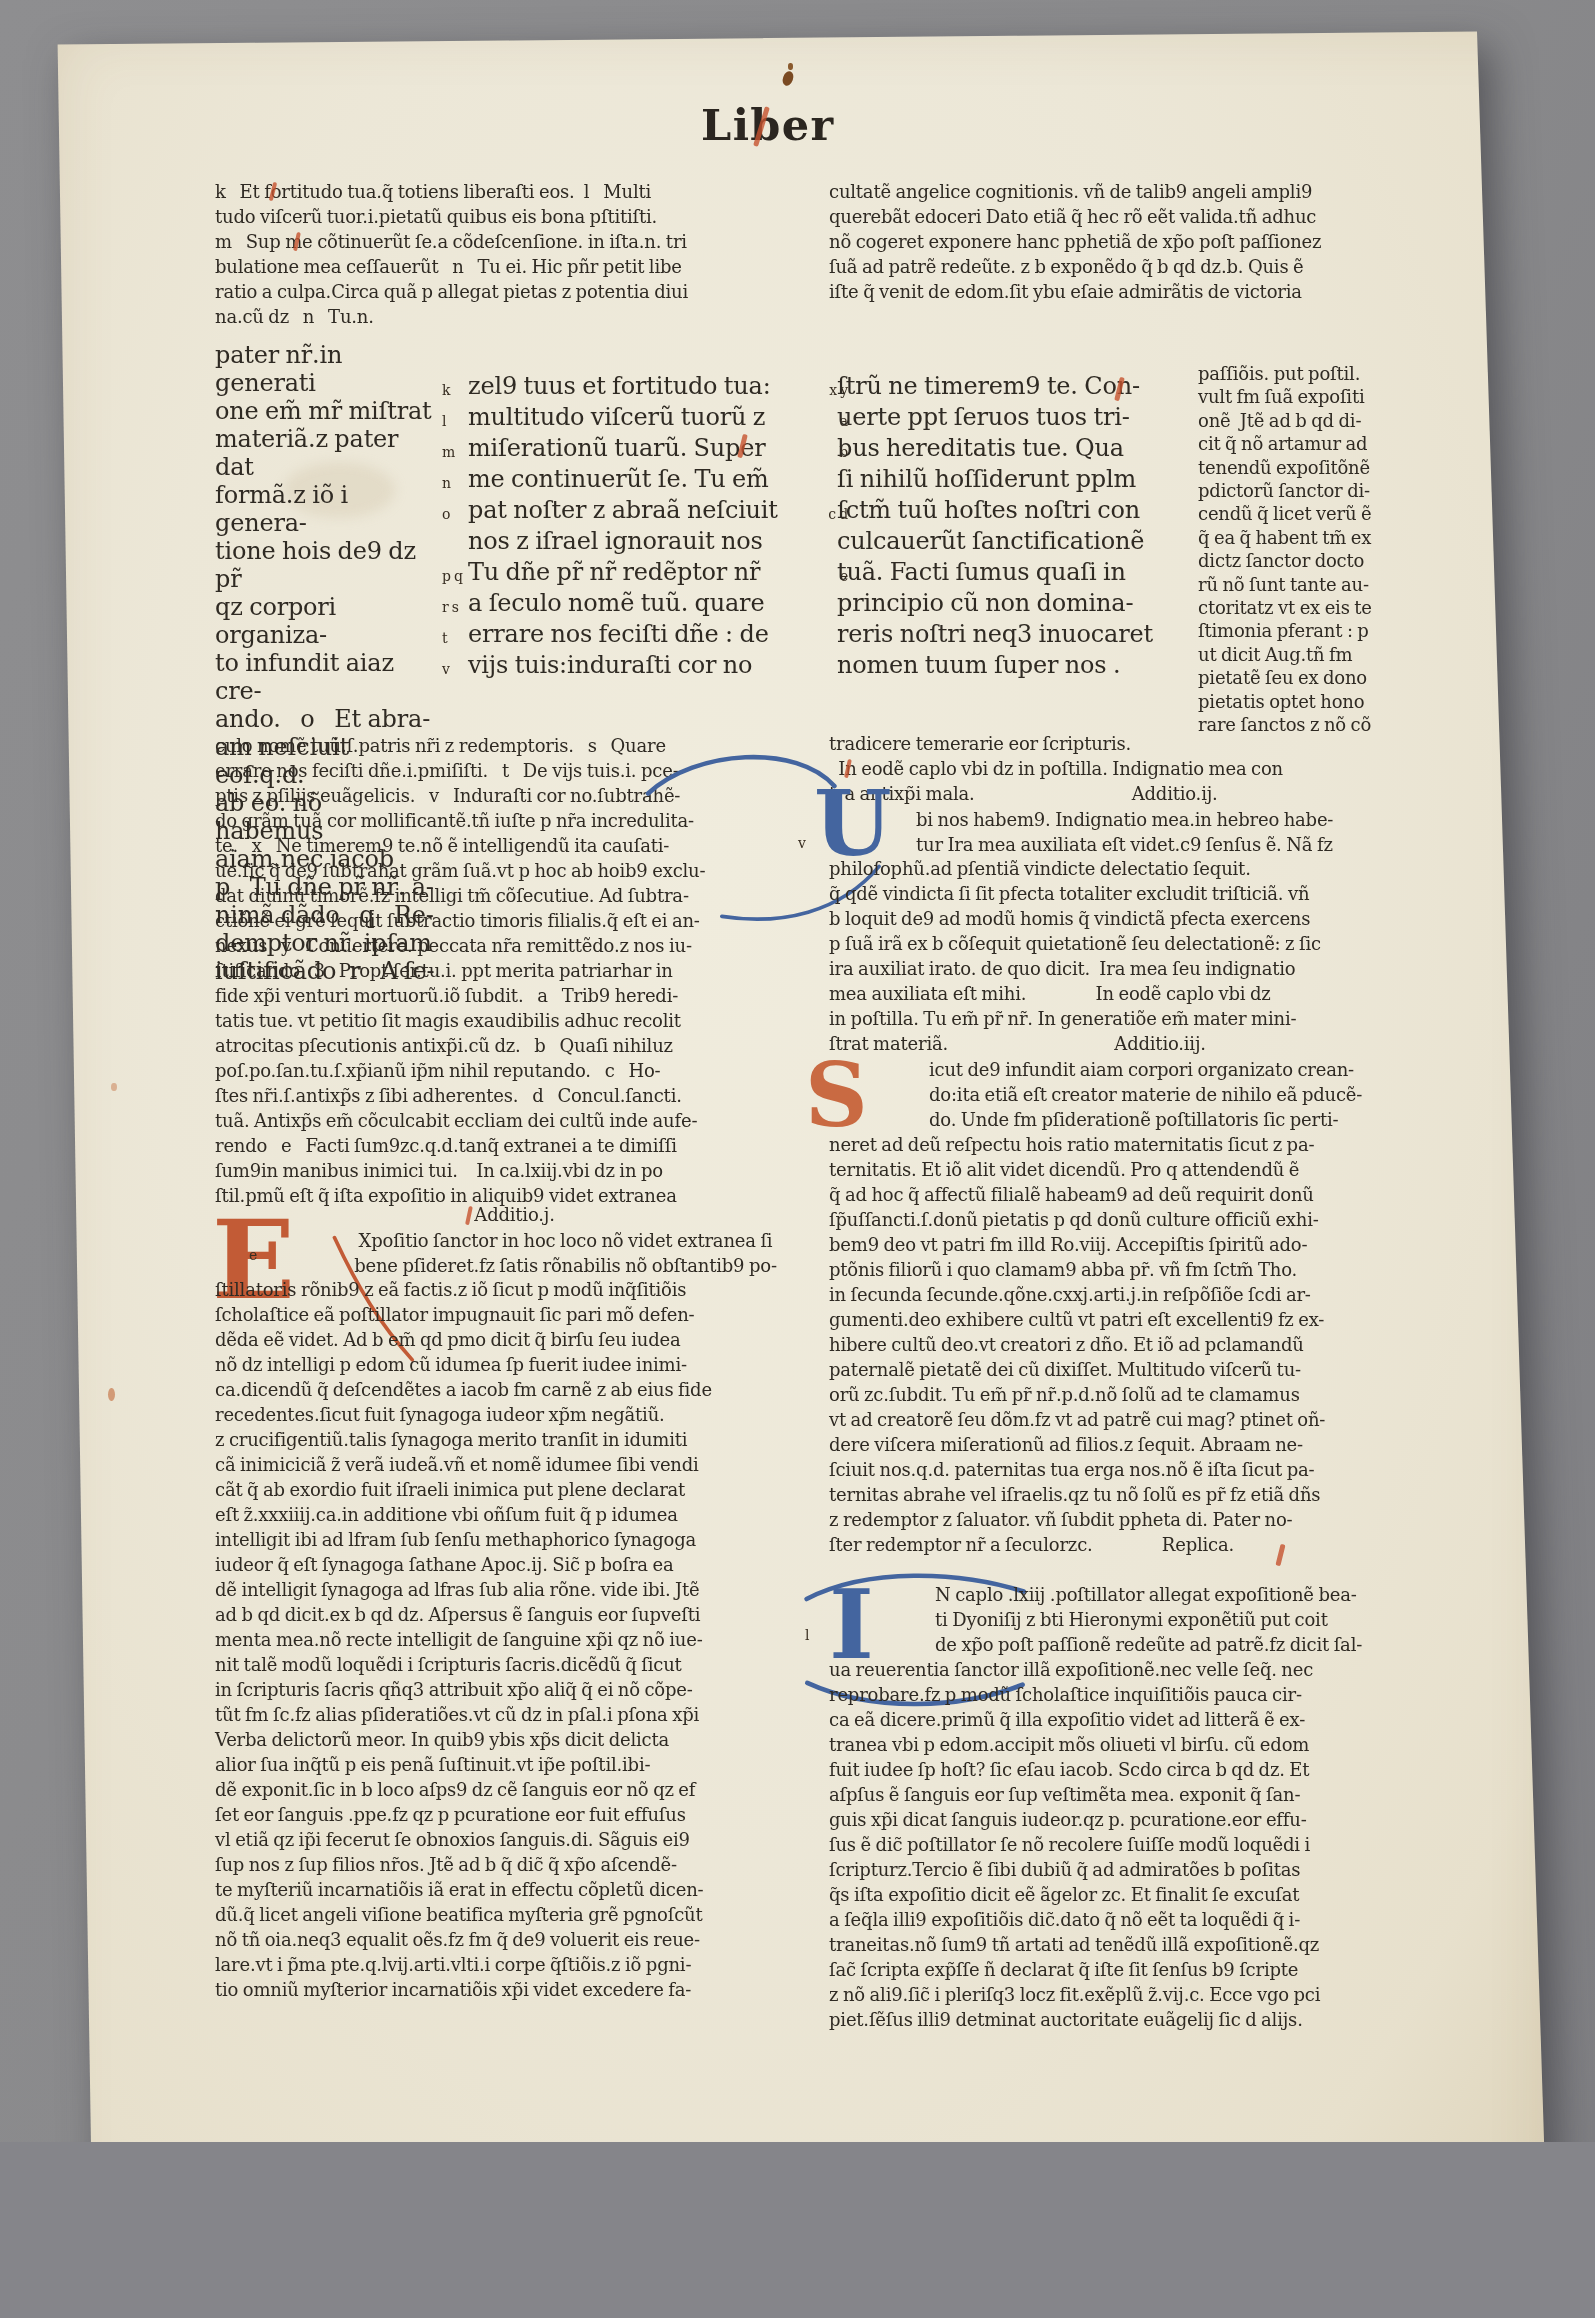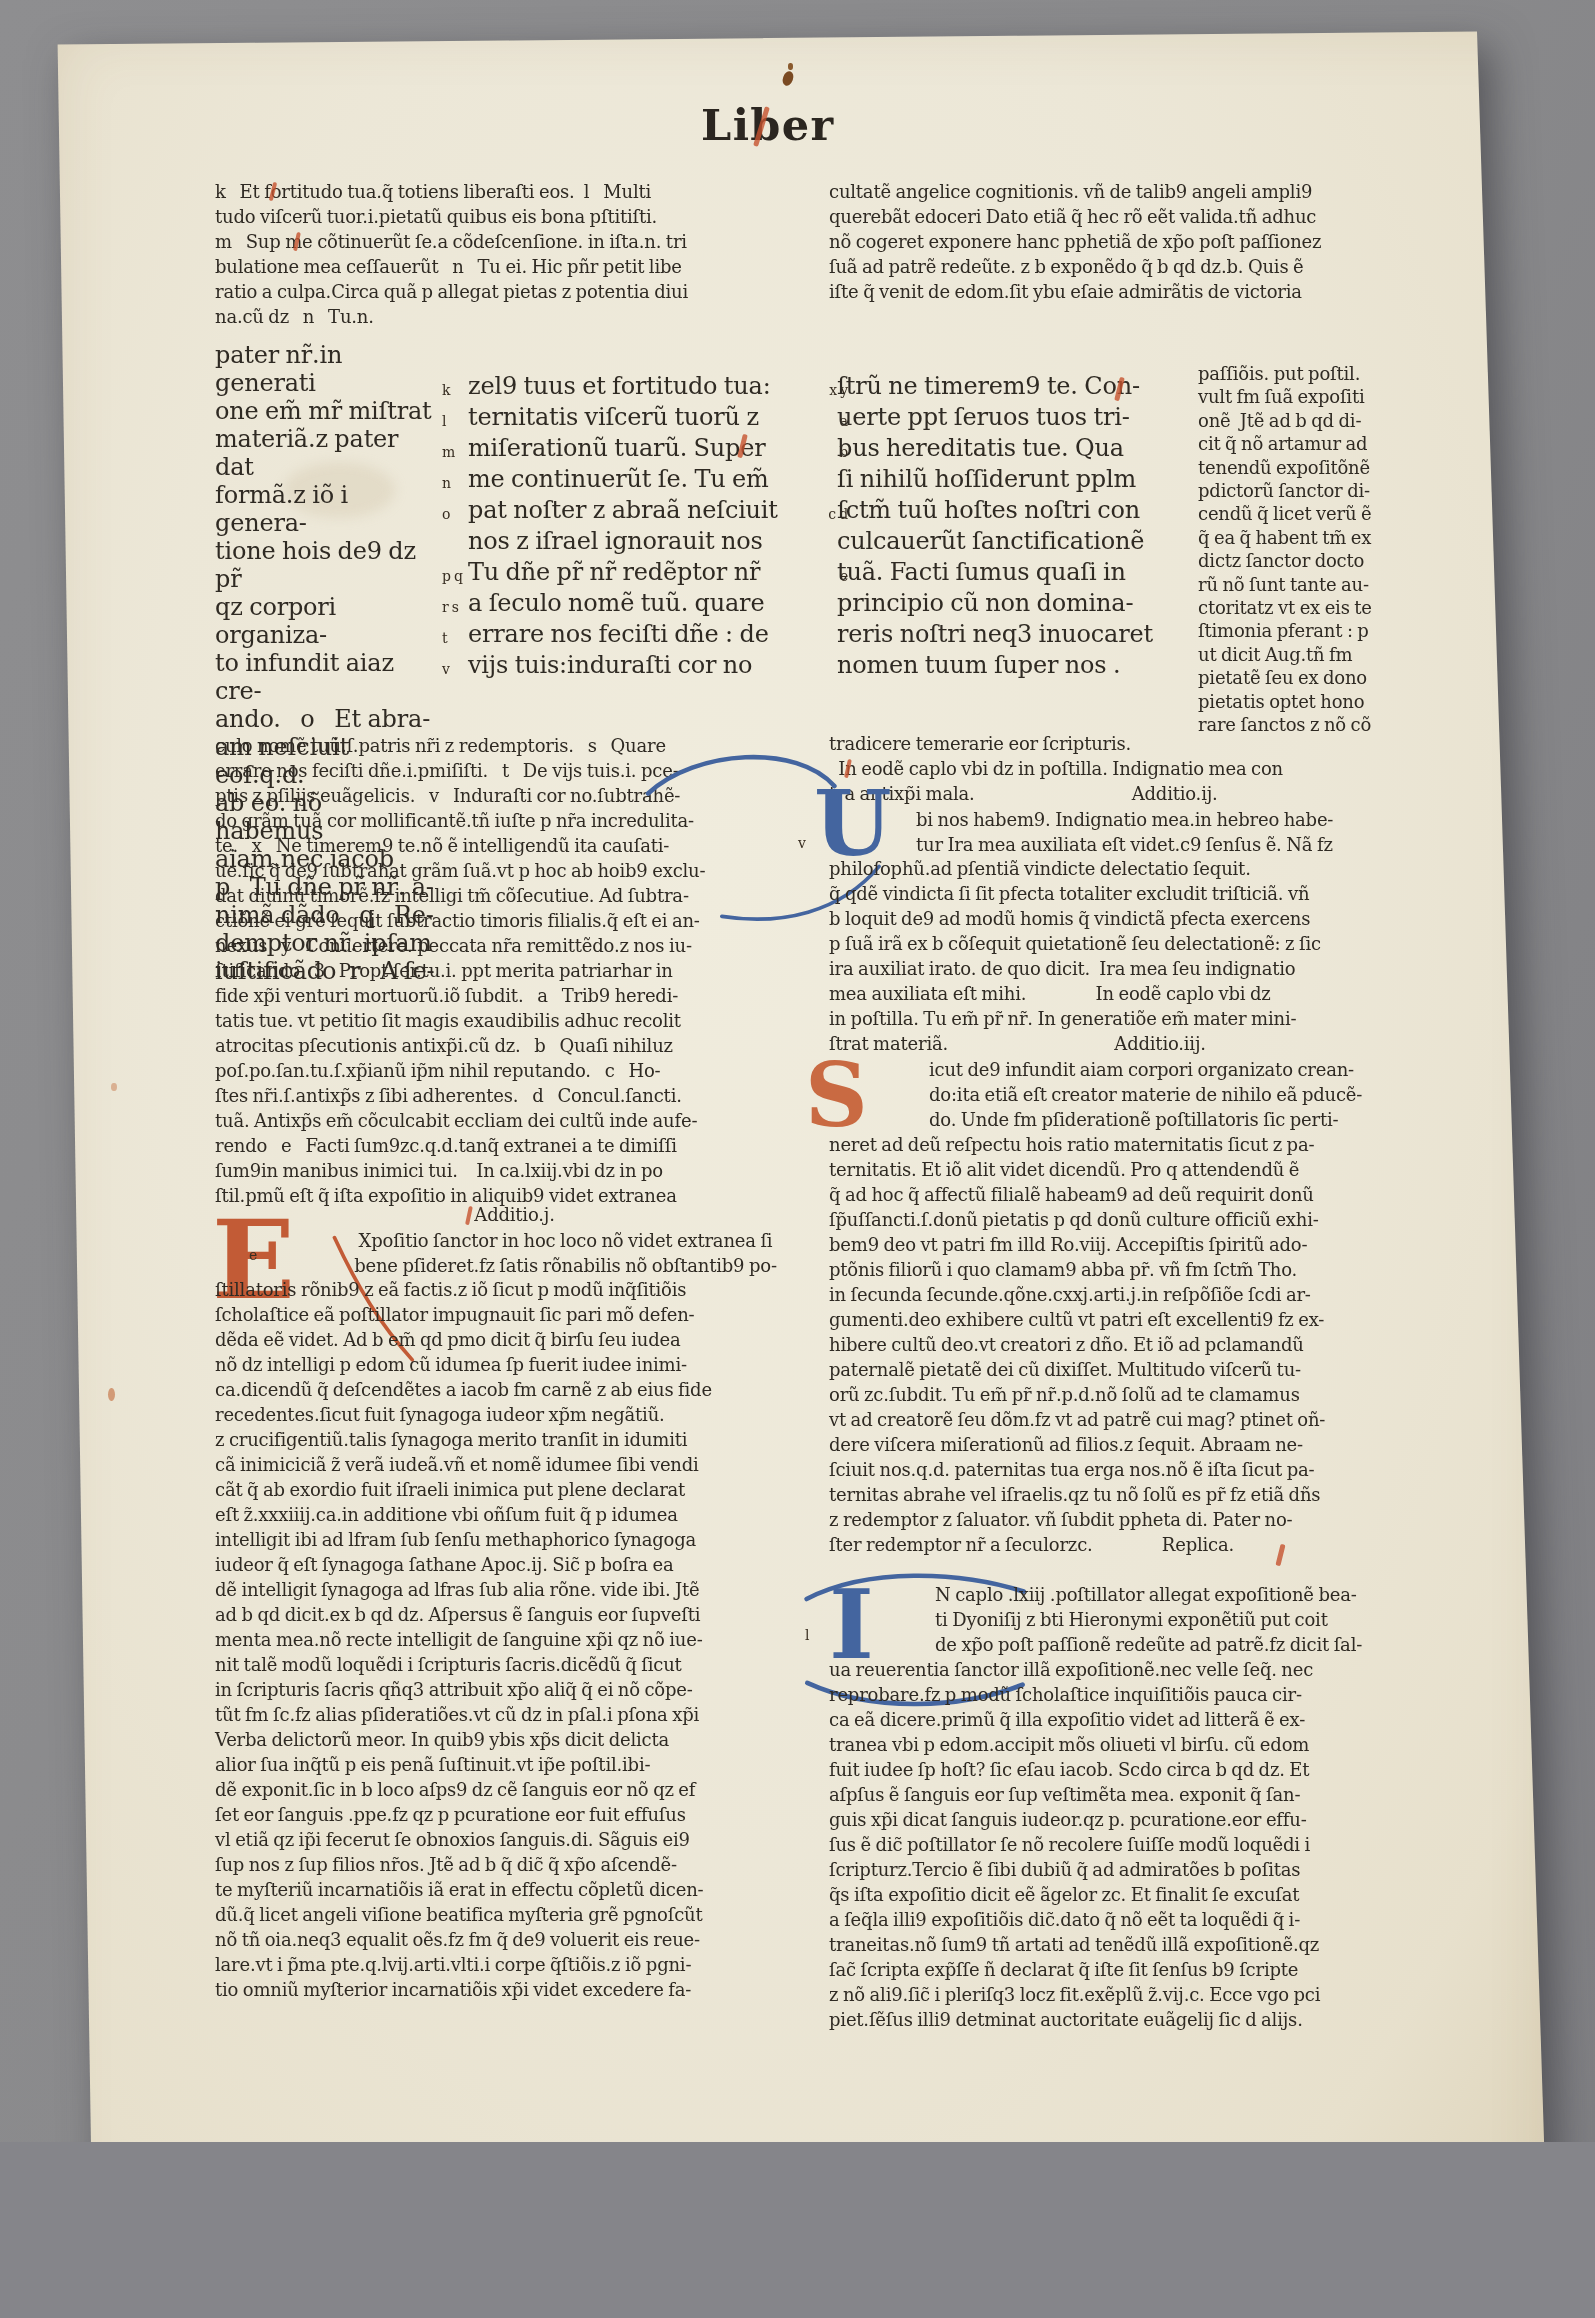--- a/index.html
+++ b/index.html
@@ -128,21 +128,21 @@
 l
 m
 n
 o
 
 p q
 r s
 t
 v</div>
       <div class="tx inset" style="left:416px;top:345px;width:341px;">zel9 tuus et fortitudo tua:
-ternitatis viſcerũ tuorũ z
+multitudo viſcerũ tuorũ z
 miſerationũ tuarũ. Super
 me continuerũt ſe. Tu em̃
 pat noſter z abraã neſciuit
 nos z iſrael ignorauit nos
 Tu dñe pr̃ nr̃ redẽptor nr̃
 a ſeculo nomẽ tuũ. quare
 errare nos feciſti dñe : de
 vijs tuis:induraſti cor no</div>
       <div class="tx letters" style="left:759px;top:349px;width:37px;text-align:right;">x y
 a

